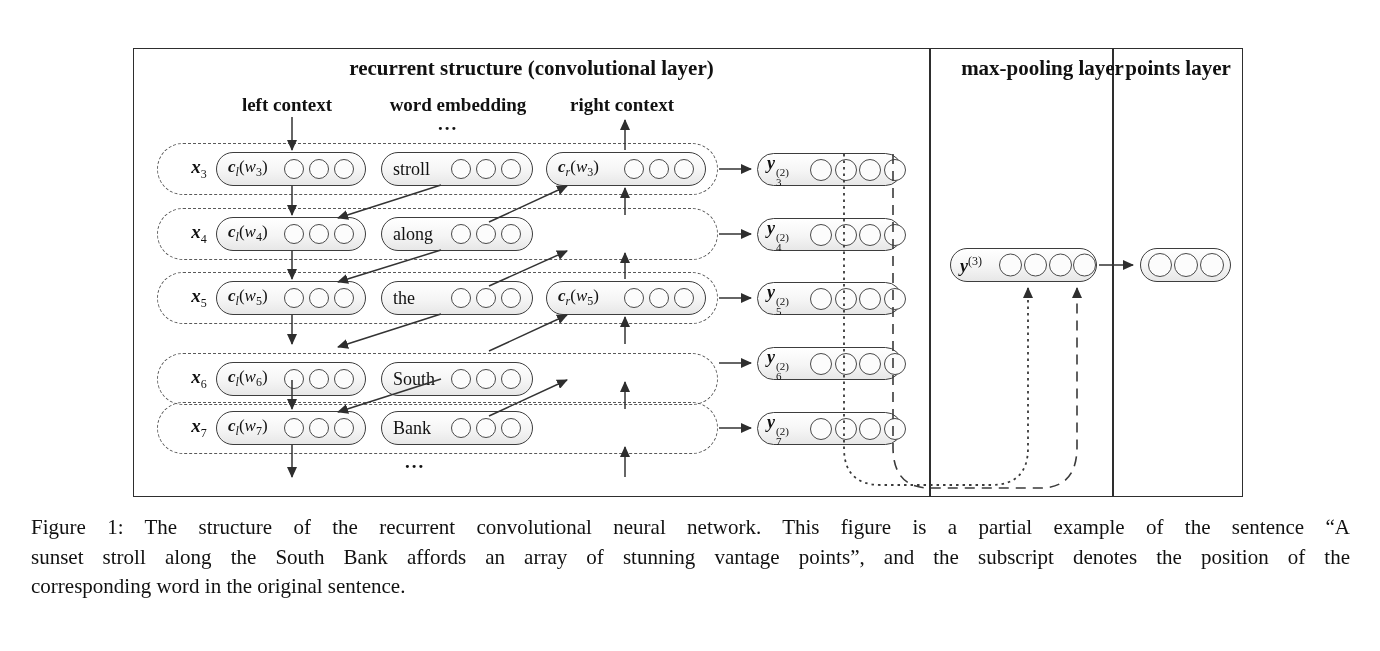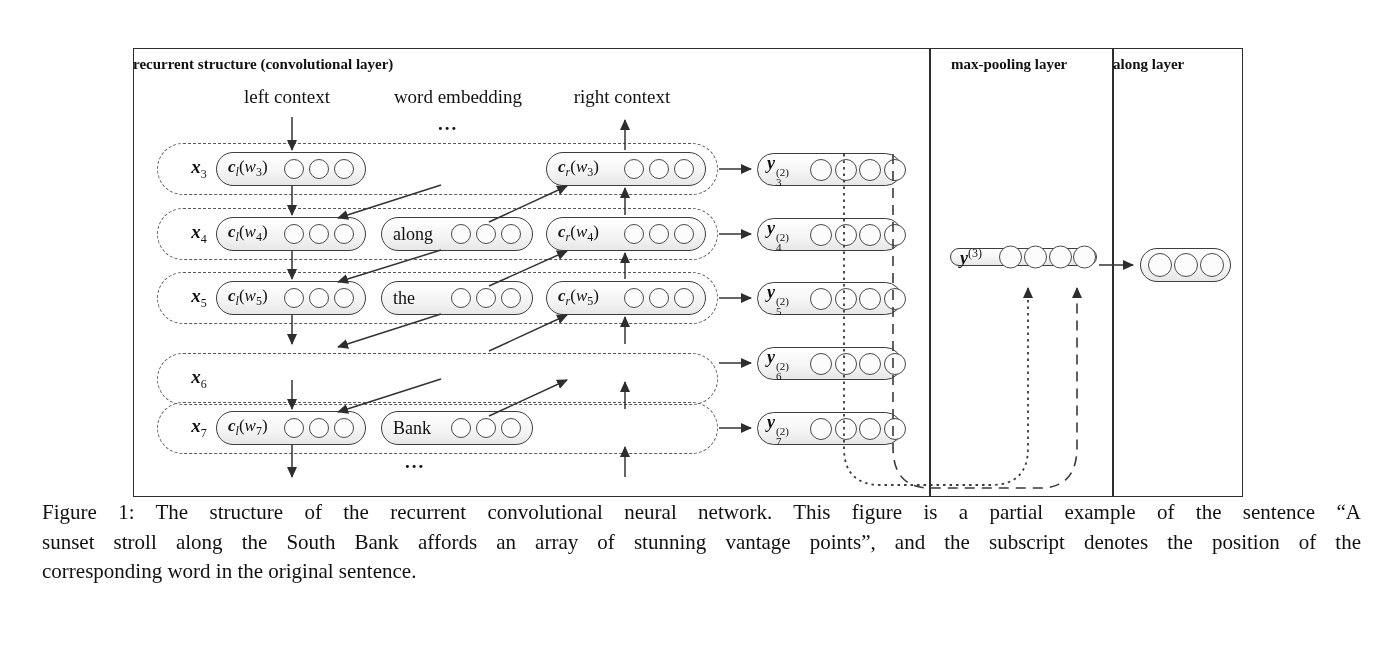--- a/index.html
+++ b/index.html
@@ -3,22 +3,22 @@
 <meta charset="utf-8">
 <style>
   html,body{margin:0;padding:0;background:#ffffff;}
   #page{position:relative;width:1380px;height:651px;background:#fff;overflow:hidden;
         font-family:"Liberation Serif", serif;color:#111;}
   .abs{position:absolute;}
   
   #fig-box{left:133px;top:48px;width:1108px;height:447px;border:1.6px solid #2e2e2e;}
   .vdivider{top:48px;height:449px;width:1.6px;background:#2e2e2e;}
   
-  .sec-title{top:56px;font-weight:bold;font-size:15px;white-space:nowrap;}
-  .col-label{top:86px;font-size:19px;text-align:center;white-space:nowrap;}
+  .sec-title{top:56px;font-weight:bold;font-size:21px;text-align:center;white-space:nowrap;}
+  .col-label{top:94px;font-size:19px;text-align:center;white-space:nowrap;font-weight:bold;}
   .dots{font-size:19px;font-weight:bold;letter-spacing:2px;text-align:center;}
   
   .rowdash{left:157px;width:561px;height:52px;border:1.6px dashed #5a5a5a;border-radius:26px;box-sizing:border-box;}
   .xlab{position:absolute;left:22px;top:50%;transform:translateY(-50%);width:38px;text-align:center;
         font-size:19px;}
   
   .sbox{position:absolute;top:8px;height:34px;border:1.4px solid #3d3d3d;border-radius:17px;
         background:linear-gradient(180deg,#ffffff 0%,#f5f5f5 55%,#e7e7e7 100%);
         box-sizing:border-box;display:flex;align-items:center;padding:12px 11px;}
   .sbox.cl{left:58px;width:150px;}
@@ -37,60 +37,67 @@
   
   .yoval{left:757px;width:145px;height:33px;border:1.4px solid #3d3d3d;border-radius:17px;
         background:linear-gradient(180deg,#ffffff 0%,#f5f5f5 55%,#e7e7e7 100%);
         box-sizing:border-box;}
   .ylab{position:absolute;left:9px;top:50%;transform:translateY(-50%);font-size:18px;white-space:nowrap;}
   .ycirc{position:absolute;top:50%;transform:translateY(-50%);width:22px;height:22px;
         border:1.5px solid #4a4a4a;border-radius:50%;background:#fcfcfc;box-sizing:border-box;}
   .stack{display:inline-flex;flex-direction:column;align-items:flex-start;vertical-align:-7px;margin-left:1px;}
   .stk-sup,.stk-sub{font-size:11px;line-height:10px;}
   
-  #pool-oval{left:950px;top:248px;width:147px;height:18px;}
+  #pool-oval{left:950px;top:248px;width:147px;height:34px;}
   #out-oval{left:1140px;top:248px;width:91px;height:34px;border:1.4px solid #3d3d3d;border-radius:17px;
         background:linear-gradient(180deg,#ffffff 0%,#f5f5f5 55%,#e7e7e7 100%);box-sizing:border-box;}
   
   #overlay{left:0;top:0;pointer-events:none;}
   .ln{stroke:#333;stroke-width:1.5px;fill:none;}
   .dotl{stroke:#3a3a3a;stroke-width:1.8px;fill:none;stroke-dasharray:2.5 4;}
   .dashl{stroke:#3a3a3a;stroke-width:1.6px;fill:none;stroke-dasharray:10 7;}
   
-  #caption{left:31px;top:498px;width:1319px;font-size:21px;line-height:29.5px;margin-left:11px;}
+  #caption{left:31px;top:513px;width:1319px;font-size:21px;line-height:29.5px;}
   .cap-just{text-align:justify;text-align-last:justify;}
 </style>
 </head>
 <body>
 
 <div id="page">
 
   <div class="abs" id="fig-box"></div>
   <div class="abs vdivider" style="left:929px"></div>
   <div class="abs vdivider" style="left:1112px"></div>
 
   <div class="abs sec-title" style="left:133px;width:797px">recurrent structure (convolutional layer)</div>
   <div class="abs sec-title" style="left:951px;width:183px">max-pooling layer</div>
-  <div class="abs sec-title" style="left:1113px;width:130px">along layer</div>
+  <div class="abs sec-title" style="left:1113px;width:130px">points layer</div>
 
   <div class="abs col-label" style="left:207px;width:160px">left context</div>
   <div class="abs col-label" style="left:378px;width:160px">word embedding</div>
   <div class="abs col-label" style="left:542px;width:160px">right context</div>
   <div class="abs dots" style="left:418px;top:113px;width:60px">...</div>
   <div class="abs dots" style="left:385px;top:451px;width:60px">...</div>
 
   <div class="abs rowdash" style="top:143px">
     <span class="xlab"><i class="mb">x</i><sub class="msub">3</sub></span>
     <div class="sbox cl">
       <span class="blab"><i class="mb">c</i><sub class="msub mi">l</sub><span class="mp">(</span><i class="mi2">w</i><sub class="msub">3</sub><span class="mp">)</span></span>
       <span class="sp"></span>
         <span class="circ"></span>
         <span class="circ"></span>
         <span class="circ"></span>
     </div>
+    <div class="sbox wd">
+      <span class="wlab">stroll</span>
+      <span class="sp"></span>
+        <span class="circ"></span>
+        <span class="circ"></span>
+        <span class="circ"></span>
+    </div>
     <div class="sbox cr">
       <span class="blab"><i class="mb">c</i><sub class="msub mi">r</sub><span class="mp">(</span><i class="mi2">w</i><sub class="msub">3</sub><span class="mp">)</span></span>
       <span class="sp"></span>
         <span class="circ"></span>
         <span class="circ"></span>
         <span class="circ"></span>
     </div>
   </div>
 
   <div class="abs rowdash" style="top:208px">
@@ -102,27 +109,20 @@
         <span class="circ"></span>
         <span class="circ"></span>
     </div>
     <div class="sbox wd">
       <span class="wlab">along</span>
       <span class="sp"></span>
         <span class="circ"></span>
         <span class="circ"></span>
         <span class="circ"></span>
     </div>
-    <div class="sbox cr">
-      <span class="blab"><i class="mb">c</i><sub class="msub mi">r</sub><span class="mp">(</span><i class="mi2">w</i><sub class="msub">4</sub><span class="mp">)</span></span>
-      <span class="sp"></span>
-        <span class="circ"></span>
-        <span class="circ"></span>
-        <span class="circ"></span>
-    </div>
   </div>
 
   <div class="abs rowdash" style="top:272px">
     <span class="xlab"><i class="mb">x</i><sub class="msub">5</sub></span>
     <div class="sbox cl">
       <span class="blab"><i class="mb">c</i><sub class="msub mi">l</sub><span class="mp">(</span><i class="mi2">w</i><sub class="msub">5</sub><span class="mp">)</span></span>
       <span class="sp"></span>
         <span class="circ"></span>
         <span class="circ"></span>
         <span class="circ"></span>
@@ -138,20 +138,34 @@
       <span class="blab"><i class="mb">c</i><sub class="msub mi">r</sub><span class="mp">(</span><i class="mi2">w</i><sub class="msub">5</sub><span class="mp">)</span></span>
       <span class="sp"></span>
         <span class="circ"></span>
         <span class="circ"></span>
         <span class="circ"></span>
     </div>
   </div>
 
   <div class="abs rowdash" style="top:353px">
     <span class="xlab"><i class="mb">x</i><sub class="msub">6</sub></span>
+    <div class="sbox cl">
+      <span class="blab"><i class="mb">c</i><sub class="msub mi">l</sub><span class="mp">(</span><i class="mi2">w</i><sub class="msub">6</sub><span class="mp">)</span></span>
+      <span class="sp"></span>
+        <span class="circ"></span>
+        <span class="circ"></span>
+        <span class="circ"></span>
+    </div>
+    <div class="sbox wd">
+      <span class="wlab">South</span>
+      <span class="sp"></span>
+        <span class="circ"></span>
+        <span class="circ"></span>
+        <span class="circ"></span>
+    </div>
   </div>
 
   <div class="abs rowdash" style="top:402px">
     <span class="xlab"><i class="mb">x</i><sub class="msub">7</sub></span>
     <div class="sbox cl">
       <span class="blab"><i class="mb">c</i><sub class="msub mi">l</sub><span class="mp">(</span><i class="mi2">w</i><sub class="msub">7</sub><span class="mp">)</span></span>
       <span class="sp"></span>
         <span class="circ"></span>
         <span class="circ"></span>
         <span class="circ"></span>

